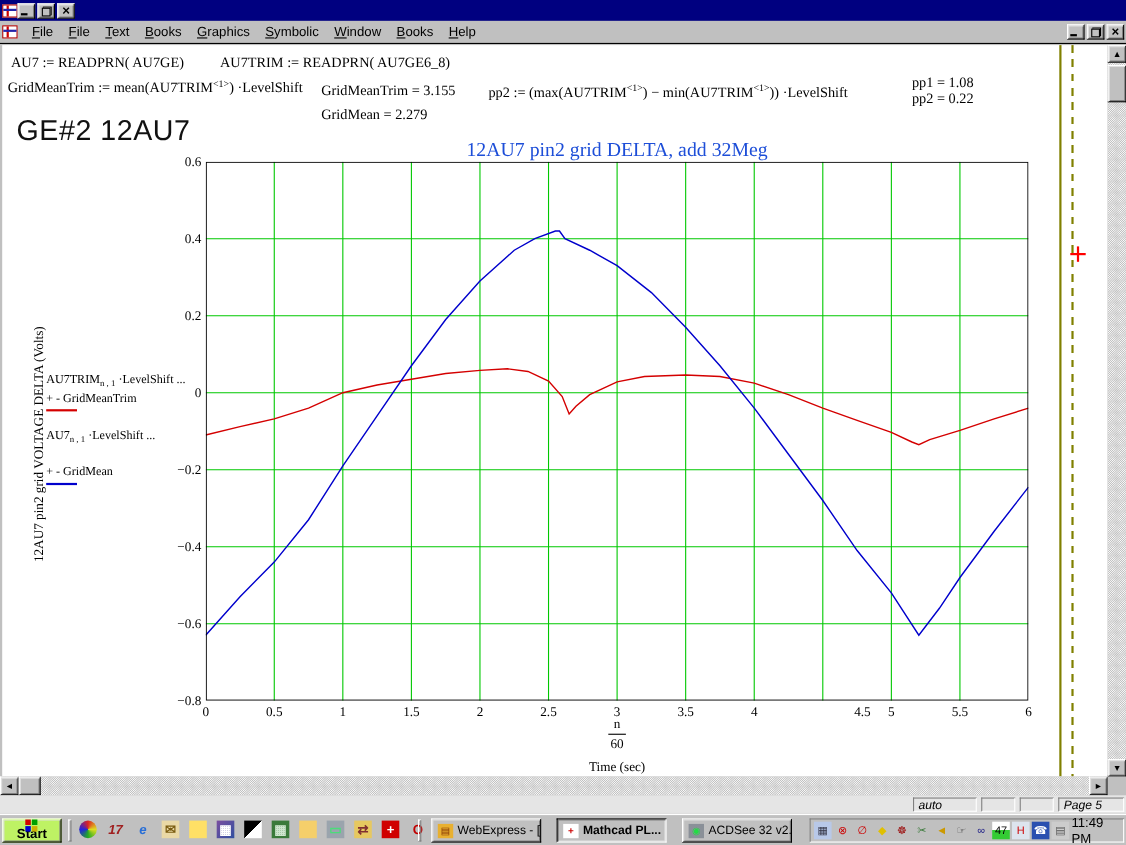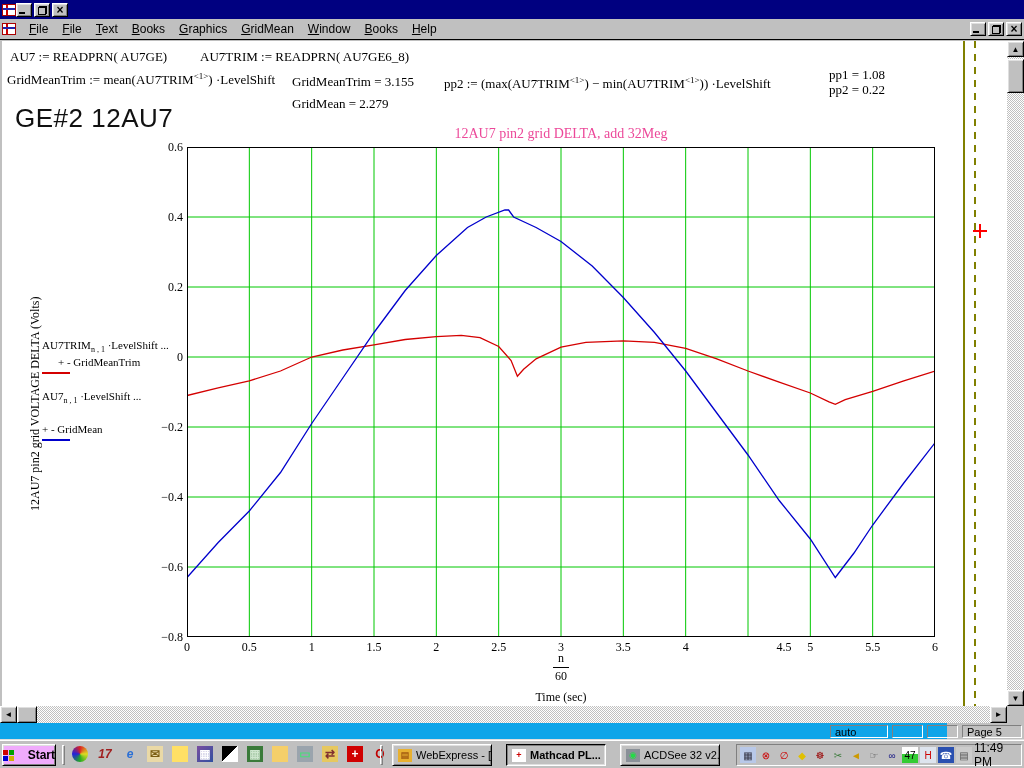--- a/index.html
+++ b/index.html
@@ -39,21 +39,21 @@
   
   #worksheet { position:absolute; left:0; top:41px; width:1007px; height:665px;
     background:#fff; overflow:hidden; border-left:2px solid #c0c0c0; }
   .math { position:absolute; font-family:"Liberation Serif", serif; font-size:13px;
     color:#000; white-space:nowrap; }
   .math .sup { font-size:9px; position:relative; top:-5px; }
   #heading { position:absolute; left:13px; top:62px; font-size:26px; color:#111;
     font-family:"Liberation Sans", sans-serif; letter-spacing:0.5px; }
 
   #chart-title { position:absolute; left:185px; top:85px; width:748px; text-align:center;
-    font-family:"Liberation Serif", serif; font-size:14px; color:#ec4899; }
+    font-family:"Liberation Serif", serif; font-size:18px; color:#1d4ed8; }
   #plot-wrap { position:absolute; left:185px; top:106px; width:748px; height:490px; }
   .ytick { position:absolute; width:50px; left:131px; text-align:right;
     font-family:"Liberation Serif", serif; font-size:12px; color:#000; }
   .xtick { position:absolute; top:599px; transform:translateX(-50%);
     font-family:"Liberation Serif", serif; font-size:12px; color:#000; }
   #ylabel { position:absolute; left:26px; top:470px; transform-origin:0 0;
     transform:rotate(-90deg); white-space:nowrap;
     font-family:"Liberation Serif", serif; font-size:12px; color:#000; }
   #xlabel-block { position:absolute; left:185px; top:610px; width:748px; text-align:center;
     font-family:"Liberation Serif", serif; font-size:12px; color:#000; }
@@ -89,32 +89,32 @@
   #vscroll .down  { position:absolute; bottom:0; left:0; width:17px; height:16px; }
   #hscroll { position:absolute; left:0; top:706px; width:1007px; height:17px; }
   #hscroll .left  { position:absolute; left:0; top:0; width:17px; height:17px; }
   #hscroll .thumb { position:absolute; left:17px; top:0; width:20px; height:17px;
     background:#c0c0c0; border:1px solid; border-color:#fff #000 #000 #fff;
     box-shadow:inset 1px 1px 0 #dfdfdf, inset -1px -1px 0 #808080; }
   #hscroll .right { position:absolute; right:0; top:0; width:17px; height:17px; }
   #corner { position:absolute; left:1007px; top:706px; width:17px; height:17px; background:#c0c0c0; }
 
   
-  #statusbar { position:absolute; left:0; top:723px; width:947px; height:17px; background:#0ea5e9; }
+  #statusbar { position:absolute; left:0; top:723px; width:1024px; height:17px; background:#e5e5e5;font-style:italic; }
   .sfield { position:absolute; top:2px; height:13px; border:1px solid; border-color:#808080 #fff #fff #808080;
     font-size:11px; color:#000; padding:0 4px; display:flex; align-items:center; }
 
   
   #taskbar { position:absolute; left:0; top:740px; width:1024px; height:28px;
     background:#c0c0c0; border-top:1px solid #fff; box-shadow:0 -1px 0 #dfdfdf; }
   #start-button { position:absolute; left:2px; top:3px; width:54px; height:22px;
-    background:#f0abfc; border:1px solid; border-color:#fff #000 #000 #fff;
+    background:#bef264; border:1px solid; border-color:#fff #000 #000 #fff;
     box-shadow:inset 1px 1px 0 #dfdfdf, inset -1px -1px 0 #808080;
-    display:flex; align-items:center; justify-content:space-between; gap:3px;
-    font-size:12px; font-weight:bold; }
+    display:flex; align-items:center; justify-content:center; gap:3px;
+    font-size:12px; font-weight:bold;flex-direction:column; }
   #start-flag { width:12px; height:11px; position:relative; }
   #start-flag i { position:absolute; width:5px; height:5px; }
   .handle { position:absolute; top:4px; width:3px; height:20px;
     border:1px solid; border-color:#fff #808080 #808080 #fff; }
   #quicklaunch { position:absolute; left:72px; top:5px; display:flex; gap:9px; align-items:center; }
   .ql-icon { width:16px; height:16px; display:flex; align-items:center; justify-content:center;
     font-size:12px; font-weight:bold; overflow:hidden; }
   #tasks { position:absolute; left:392px; top:3px; display:flex; gap:14px; }
   .task-btn { height:22px; background:#c0c0c0; border:1px solid; border-color:#fff #000 #000 #fff;
     box-shadow:inset 1px 1px 0 #dfdfdf, inset -1px -1px 0 #808080;
@@ -150,21 +150,21 @@
 </div>
 
 <div id="menubar">
   <div class="appicon"></div>
   <div id="menu-items">
       <span class="menu-item">File</span>
       <span class="menu-item">File</span>
       <span class="menu-item">Text</span>
       <span class="menu-item">Books</span>
       <span class="menu-item">Graphics</span>
-      <span class="menu-item">GridMean</span>
+      <span class="menu-item">Symbolic</span>
       <span class="menu-item">Window</span>
       <span class="menu-item">Books</span>
       <span class="menu-item">Help</span>
     </div>
   <div class="winbtns">
     <div class="wbtn">
         <span class="g-min"></span>
       </div>
     <div class="wbtn">
         <span class="g-rest"></span>
@@ -251,21 +251,21 @@
     <div>n</div>
     <div id="frac-bar"></div>
     <div>60</div>
     <div id="xlabel-unit">Time (sec)</div>
   </div>
 
   <div id="legend">
     <div>
       <span>AU7TRIM</span><span class="sub">n , 1</span><span> ·LevelShift ...</span>
     </div>
-    <div style="margin-top:5px;margin-left:16px;">+ - GridMeanTrim</div>
+    <div style="margin-top:5px;">+ - GridMeanTrim</div>
     <div class="leg-line" id="leg-line-red" style="background: rgb(212, 0, 0);"></div>
     <div style="margin-top:16px;">
       <span>AU7</span><span class="sub">n , 1</span><span> ·LevelShift ...</span>
     </div>
     <div style="margin-top:21px;">+ - GridMean</div>
     <div class="leg-line" id="leg-line-blue" style="background: rgb(0, 0, 204);"></div>
   </div>
 
   <div class="margin-line-solid"></div>
   <div class="margin-line-dashed"></div>

